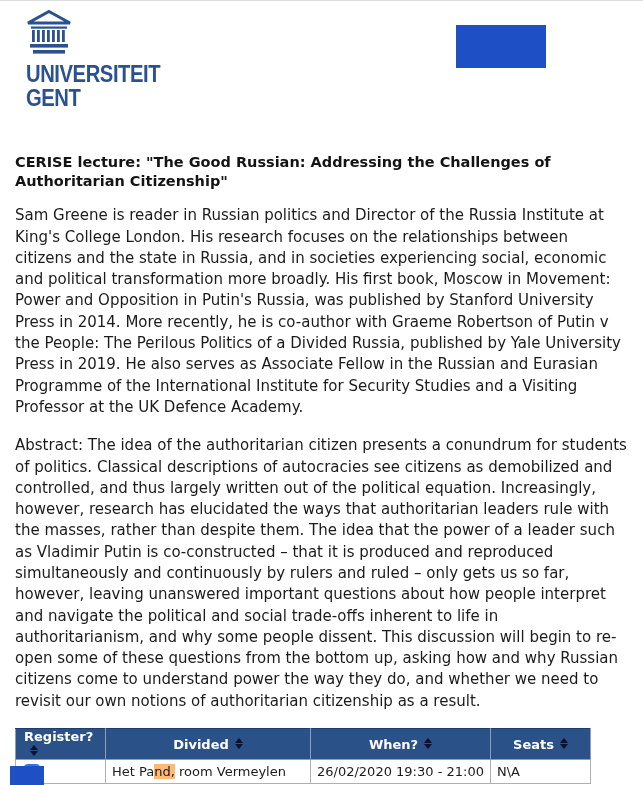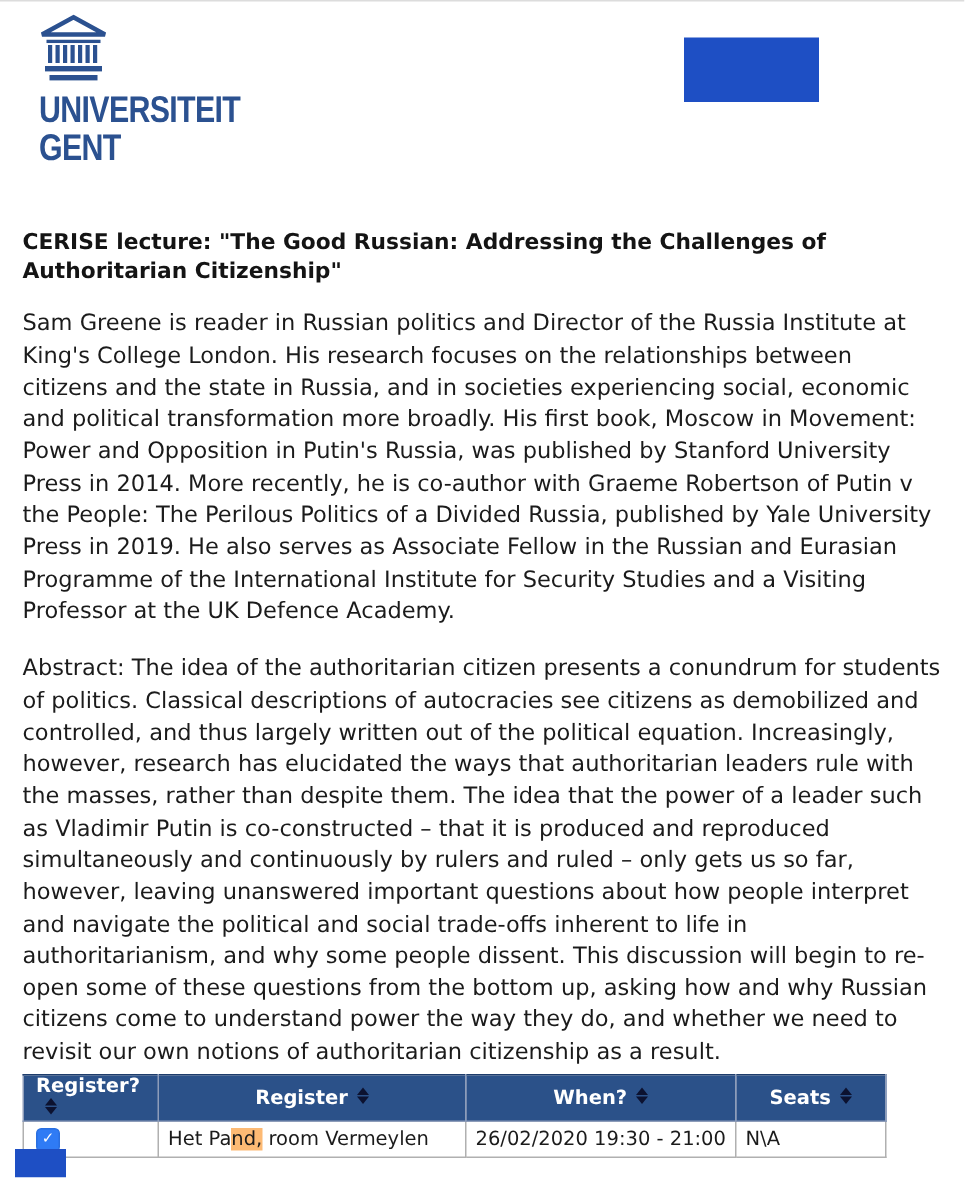--- a/index.html
+++ b/index.html
@@ -38,21 +38,21 @@
 
   
   .lecture-title {
     font-size: 14.5px; font-weight: bold; line-height: 1.32;
     color: #141414; margin: 2px 0 14px 0; max-width: 612px;
   }
   .body-par {
     font-size: 15px; line-height: 1.42; max-width: 612px;
     margin: 0 0 17px 0; color: #1b1b1b;
   }
-  .body-par.abstract { margin-bottom: 4px; }
+  .body-par.abstract { margin-bottom: 16px; }
 
   
   table.sessions {
     border-collapse: collapse; table-layout: fixed;
     width: 575px; font-size: 13px;
   }
   table.sessions th, table.sessions td { border: 1px solid #9b9b9b; }
   table.sessions th {
     background: #2B5189; color: #fff; font-weight: bold;
     height: 22px; padding: 0 22px; text-align: center;
@@ -152,21 +152,21 @@
           <col class="col-w2">
           <col class="col-w3">
           <col class="col-w4">
       </colgroup>
       <thead>
         <tr>
           <th class="col-register">
             <span>Register?</span><span class="sort-icon"><i class="tri-up"></i><i class="tri-down"></i></span>
           </th>
           <th>
-            <span>Register</span><span class="sort-icon"><i class="tri-up"></i><i class="tri-down"></i></span>
+            <span>Divided</span><span class="sort-icon"><i class="tri-up"></i><i class="tri-down"></i></span>
           </th>
           <th>
             <span>When?</span><span class="sort-icon"><i class="tri-up"></i><i class="tri-down"></i></span>
           </th>
           <th>
             <span>Seats</span><span class="sort-icon"><i class="tri-up"></i><i class="tri-down"></i></span>
           </th>
         </tr>
       </thead>
       <tbody>

